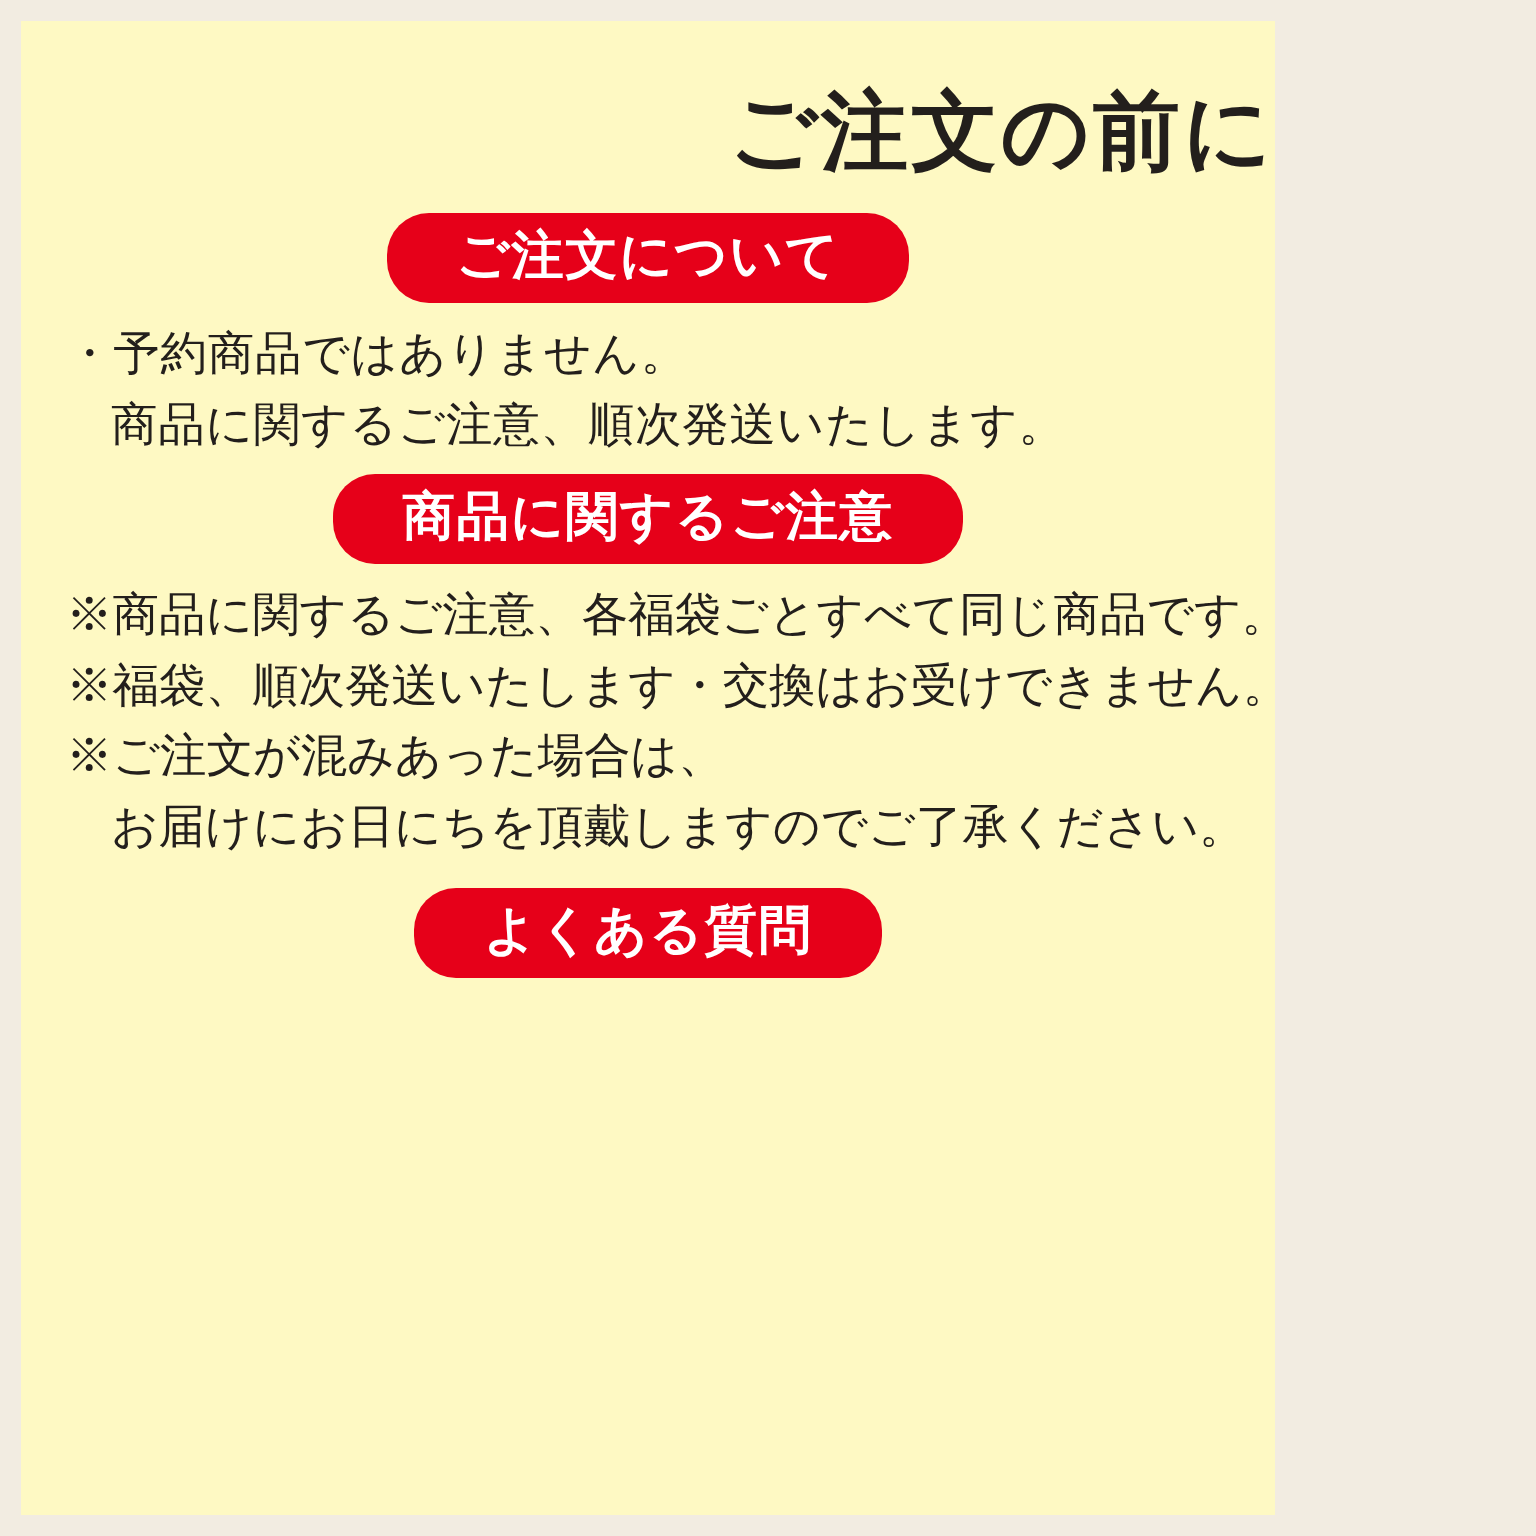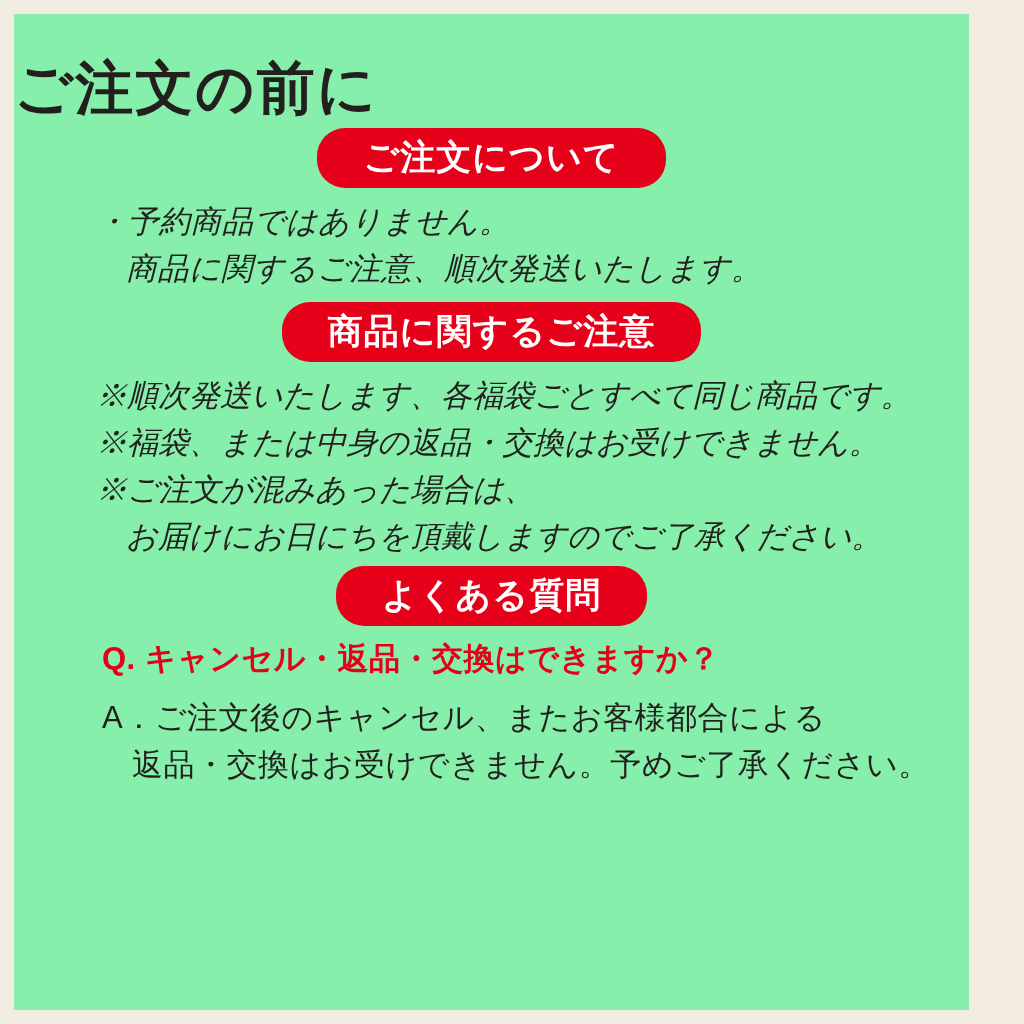--- a/index.html
+++ b/index.html
@@ -10,27 +10,27 @@
     width: 1024px;
     height: 1024px;
     background: #f2ece1;
     font-family: "Liberation Sans", sans-serif;
     overflow: hidden;
   }
   .page {
     position: absolute;
     left: 14px;
     top: 14px;
-    width: 955px;
+    width: 836px;
     height: 996px;
-    background: #86efac;
+    background: #fef9c3;
     box-sizing: border-box;
     display: flex;
     flex-direction: column;
-    align-items: flex-start;
+    align-items: flex-end;
   }
   .page-title {
     margin-top: 42px;
     font-size: 58px;
     font-weight: bold;
     color: #231f1c;
     letter-spacing: 2px;
     line-height: 1.1;
   }
   .section {
@@ -43,30 +43,29 @@
     background: #e60019;
     color: #ffffff;
     font-size: 35px;
     font-weight: bold;
     letter-spacing: 1px;
     border-radius: 28px;
     padding: 9px 46px 12px 46px;
     line-height: 1.1;
     white-space: nowrap;
   }
-  .badge-wrap-1 { margin-top: 18px; }
+  .badge-wrap-1 { margin-top: 32px; }
   .badge-wrap-2 { margin-top: 19px; }
-  .badge-wrap-3 { margin-top: 16px; }
+  .badge-wrap-3 { margin-top: 28px; }
 
   .body-block {
     width: 100%;
     box-sizing: border-box;
-    padding: 0 82px;
+    padding: 0 30px;
     margin-top: 22px;
-    font-style: italic;
   }
   .line {
     font-size: 31px;
     color: #231f1c;
     line-height: 1.52;
     white-space: nowrap;
     letter-spacing: 0.5px;
   }
   .line.indent { padding-left: 30px; }
   .line.q {
@@ -93,33 +92,26 @@
       <div class="line">・予約商品ではありません。</div>
       <div class="line indent">商品に関するご注意、順次発送いたします。</div>
     </div>
   </div>
 
   <div class="section">
     <div class="badge-wrap-2">
       <span class="badge">商品に関するご注意</span>
     </div>
     <div class="body-block notice-list">
-      <div class="line">※順次発送いたします、各福袋ごとすべて同じ商品です。</div>
-      <div class="line">※福袋、または中身の返品・交換はお受けできません。</div>
+      <div class="line">※商品に関するご注意、各福袋ごとすべて同じ商品です。</div>
+      <div class="line">※福袋、順次発送いたします・交換はお受けできません。</div>
       <div class="line">※ご注文が混みあった場合は、</div>
       <div class="line indent">お届けにお日にちを頂戴しますのでご了承ください。</div>
     </div>
   </div>
 
   <div class="section">
     <div class="badge-wrap-3">
       <span class="badge">よくある質問</span>
     </div>
-    <div class="faq-block">
-      <div class="line q">Q. キャンセル・返品・交換はできますか？</div>
-      <div class="faq-a">
-        <div class="line a">A．ご注文後のキャンセル、またお客様都合による</div>
-        <div class="line a indent">返品・交換はお受けできません。予めご了承ください。</div>
-      </div>
-    </div>
   </div>
 
 </div>
 
 </body></html>

